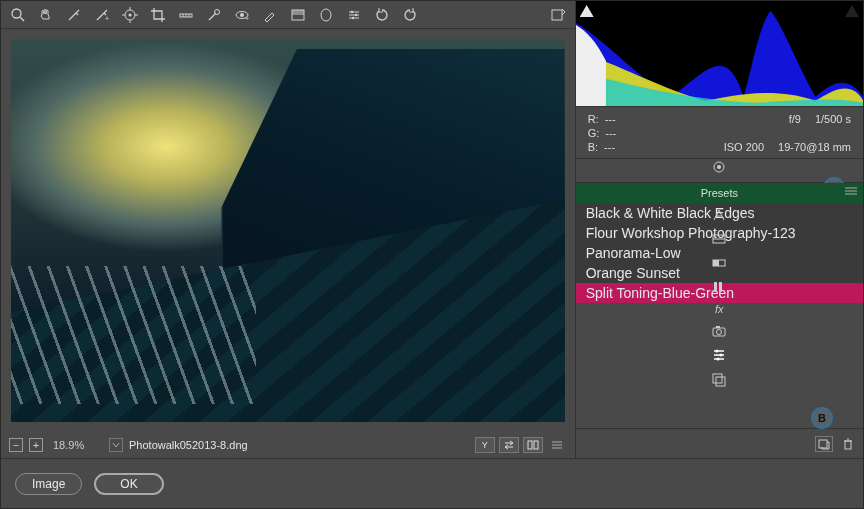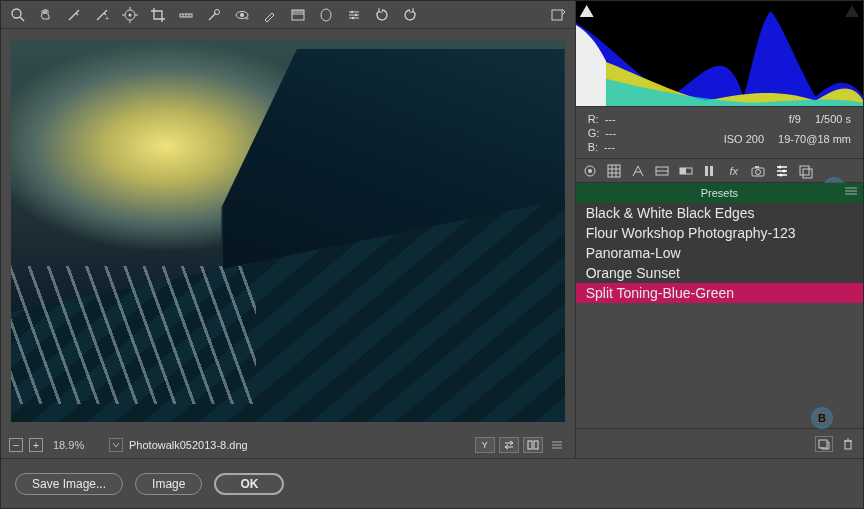--- a/index.html
+++ b/index.html
@@ -122,29 +122,30 @@
     background: #494949;
     display: flex;
     padding: 6px 12px;
     color: #ddd;
     font-size: 11px;
     border-bottom: 1px solid #333;
     justify-content: space-between;
   }
   .meta-col { display:flex; flex-direction:column; gap:2px; }
   .meta-row { display:flex; gap:6px; }
-  .meta-right { text-align:center; gap: 8px; }
+  .meta-right { text-align:center; gap: 16px; }
   .tabstrip {
     height: 24px;
     display: flex;
     align-items: center;
     padding: 0 6px;
     gap: 8px;
     border-bottom: 1px solid #333;
     position: relative;
+    flex-direction: column;
   }
   .tab-icon { width:16px; height:16px; color:#ccc; display:flex; align-items:center; justify-content:center; }
   .tab-icon.active { color:#fff; }
   .marker {
     position: absolute;
     width: 22px; height: 22px;
     border-radius: 50%;
     border: 2px solid #3a6d8f;
     background: rgba(130,170,200,0.25);
     display:flex; align-items:center; justify-content:center;
@@ -194,21 +195,21 @@
   .pill {
     border: 1px solid #8a8a8a;
     background: #4f4f4f;
     color: #e8e8e8;
     border-radius: 14px;
     height: 22px;
     padding: 0 16px;
     display:flex; align-items:center; justify-content:center;
     font-size: 12px;
   }
-  .pill.ok { border-width:2px; border-color:#aaa; font-weight:700; padding:0 24px; }
+  .pill.ok { border-width:2px; border-color:#aaa; font-weight:400; padding:0 24px; }
   .meta-text {
     flex:1;
     text-align:center;
     color:#e8e8e8;
     text-decoration: underline dotted;
     font-size: 11px;
   }
 </style>
 </head>
 <body>
@@ -506,17 +507,16 @@
               <rect x="3" y="3" width="6" height="8" fill="none" stroke="currentColor"></rect>
               <line x1="2" y1="3" x2="10" y2="3" stroke="currentColor"></line>
               <line x1="5" y1="1" x2="7" y2="1" stroke="currentColor"></line>
             </svg>
           </span>
       </div>
     </div>
   </div>
 
   <div class="footer">
-    <button class="pill">Save Image...</button>
     <button class="pill">Image</button>
     <button class="pill ok">OK</button>
   </div>
 </div>
 
 </body></html>

